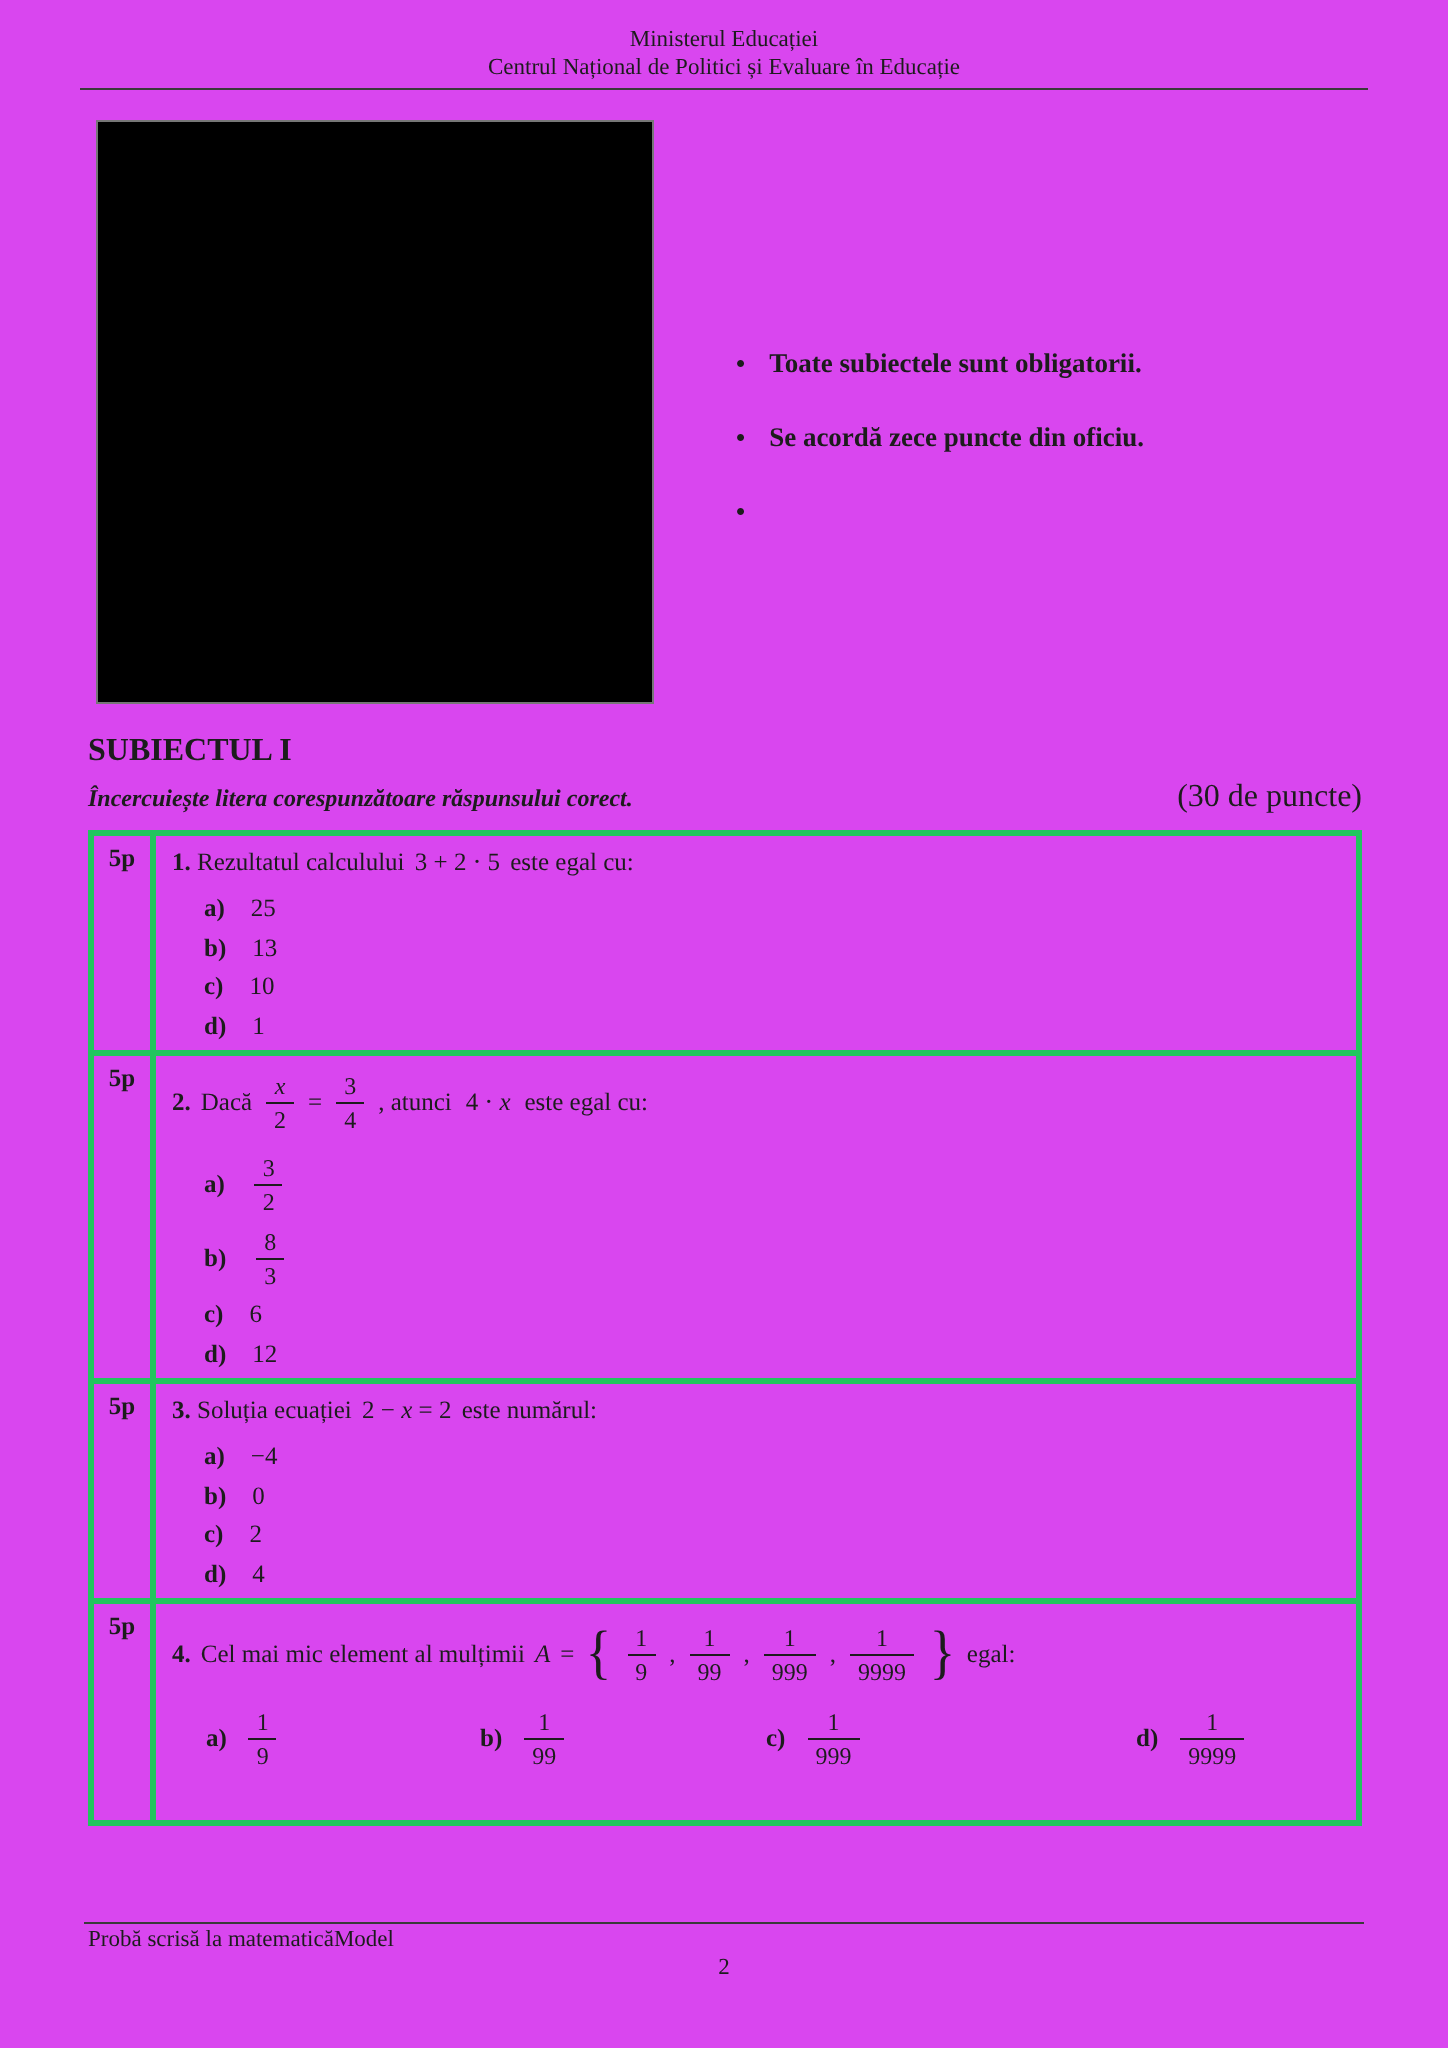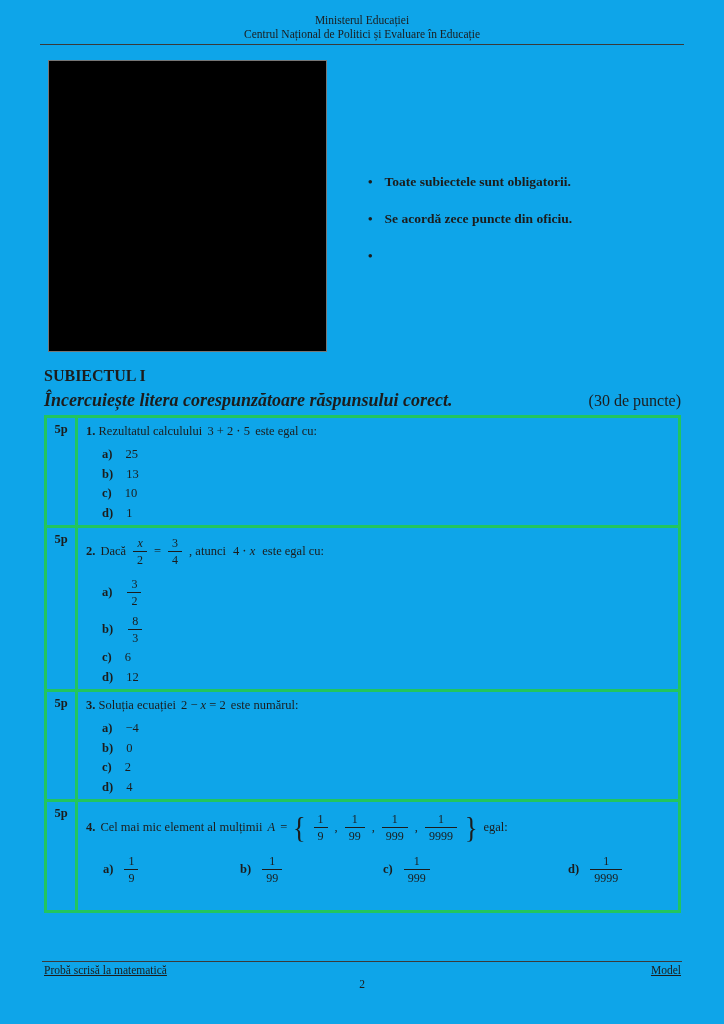--- a/index.html
+++ b/index.html
@@ -2,41 +2,41 @@
 <html><head>
 <meta charset="utf-8">
 <style>
   * { margin: 0; padding: 0; box-sizing: border-box; }
   html, body { background: #e8e8e8; }
   .page {
     position: relative;
     width: 724px;
     height: 1024px;
     margin: 0 auto;
-    background: #0ea5e9;
+    background: #d946ef;
     color: #1c1c1c;
     font-family: "Liberation Serif", "DejaVu Serif", serif;
     font-size: 12.5px;
     overflow: hidden;
   }
   
   .hdr-line { position: absolute; left: 0; width: 724px; text-align: center; font-size: 11.5px; line-height: 14px; }
   .hdr-line1 { top: 13px; }
   .hdr-line2 { top: 27px; }
   .hdr-rule { position: absolute; top: 44px; left: 40px; width: 644px; border-top: 1.4px solid #3a3a3a; }
   
   .black-box { position: absolute; left: 48px; top: 60px; width: 279px; height: 292px; background: #000000; border: 1px solid #777; }
   
   .notices { position: absolute; left: 368px; top: 172px; width: 330px; list-style: none; }
   .notice { display: flex; align-items: baseline; gap: 12px; font-weight: bold; font-size: 13.5px; line-height: 20px; margin-bottom: 17px; }
   .bullet { font-size: 13px; line-height: 20px; }
   
   .section-title { position: absolute; left: 44px; top: 367px; font-weight: bold; font-size: 16px; }
   .instruction-row { position: absolute; left: 44px; top: 390px; width: 637px; display: flex; justify-content: space-between; align-items: baseline; }
-  .instruction { font-weight: bold; font-style: italic; font-size: 18px; }
+  .instruction { font-weight: bold; font-style: italic; font-size: 12px; }
   .points-total { font-weight: normal; font-size: 16px; }
   
   .qtable { position: absolute; left: 44px; top: 415px; width: 637px; border-collapse: collapse; table-layout: fixed; }
   .qtable td { border: 3px solid #22c55e; vertical-align: top; }
   .pts-cell { width: 31px; text-align: center; font-weight: bold; padding-top: 4px; font-size: 12.5px; }
   .q-cell { padding: 4px 8px 2px 8px; }
   .qline { line-height: 19px; }
   .qline .qnum { font-weight: bold; }
   .flexline { display: flex; align-items: center; gap: 5px; flex-wrap: nowrap; }
   .math { margin: 0 2px; white-space: nowrap; }
@@ -51,21 +51,21 @@
   .opt-letter { font-weight: bold; }
   .opt-frac { height: 37px; }
   .q2-line { height: 38px; margin-bottom: 1px; }
   .q4-line { height: 42px; }
   .brace { font-size: 30px; font-weight: 400; line-height: 30px; transform: scaleX(0.9); }
   .q4-opts { position: relative; height: 52px; margin-top: 2px; }
   .q4-opt { position: absolute; top: 4px; display: flex; align-items: center; gap: 9px; }
   .q4-opt-a { left: 17px; } .q4-opt-b { left: 154px; } .q4-opt-c { left: 297px; } .q4-opt-d { left: 482px; }
   
   .footer-rule { position: absolute; top: 961px; left: 42px; width: 640px; border-top: 1.4px solid #3a3a3a; }
-  .footer-row { position: absolute; top: 964px; left: 44px; width: 637px; display: flex; justify-content: space-between; font-size: 11.5px; text-decoration: underline; }
+  .footer-row { position: absolute; top: 964px; left: 44px; width: 637px; display: flex; font-size: 11.5px; }
   .page-num { position: absolute; top: 978px; left: 0; width: 724px; text-align: center; font-size: 11.5px; }
 </style>
 </head>
 <body>
 
 <div class="page">
 
   <div class="hdr-line hdr-line1">Ministerul Educației</div>
   <div class="hdr-line hdr-line2">Centrul Național de Politici și Evaluare în Educație</div>
   <div class="hdr-rule"></div>

